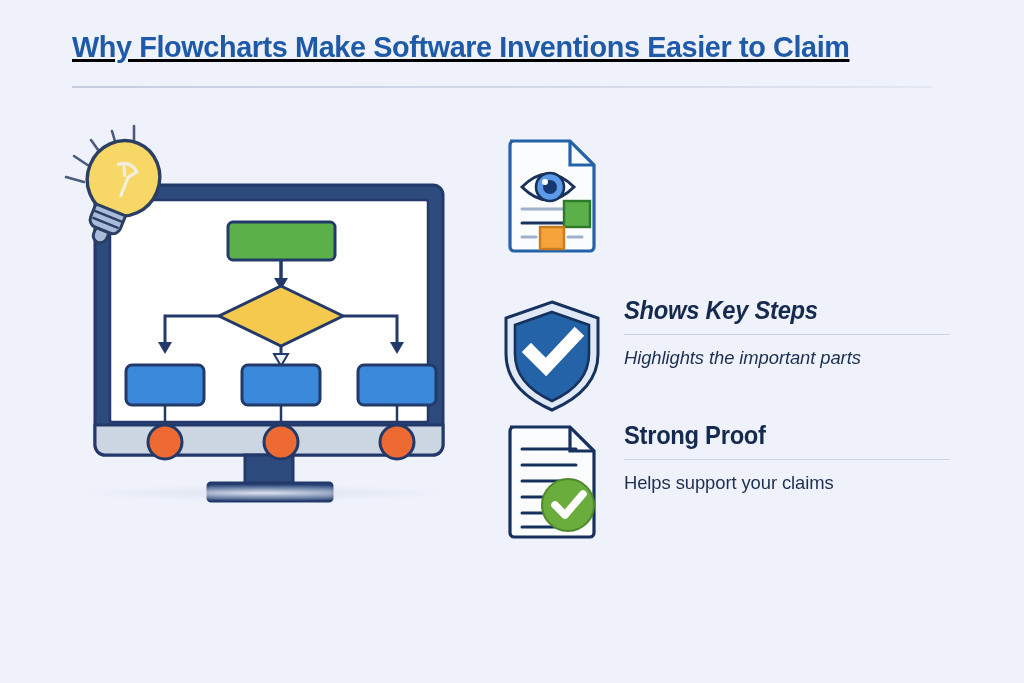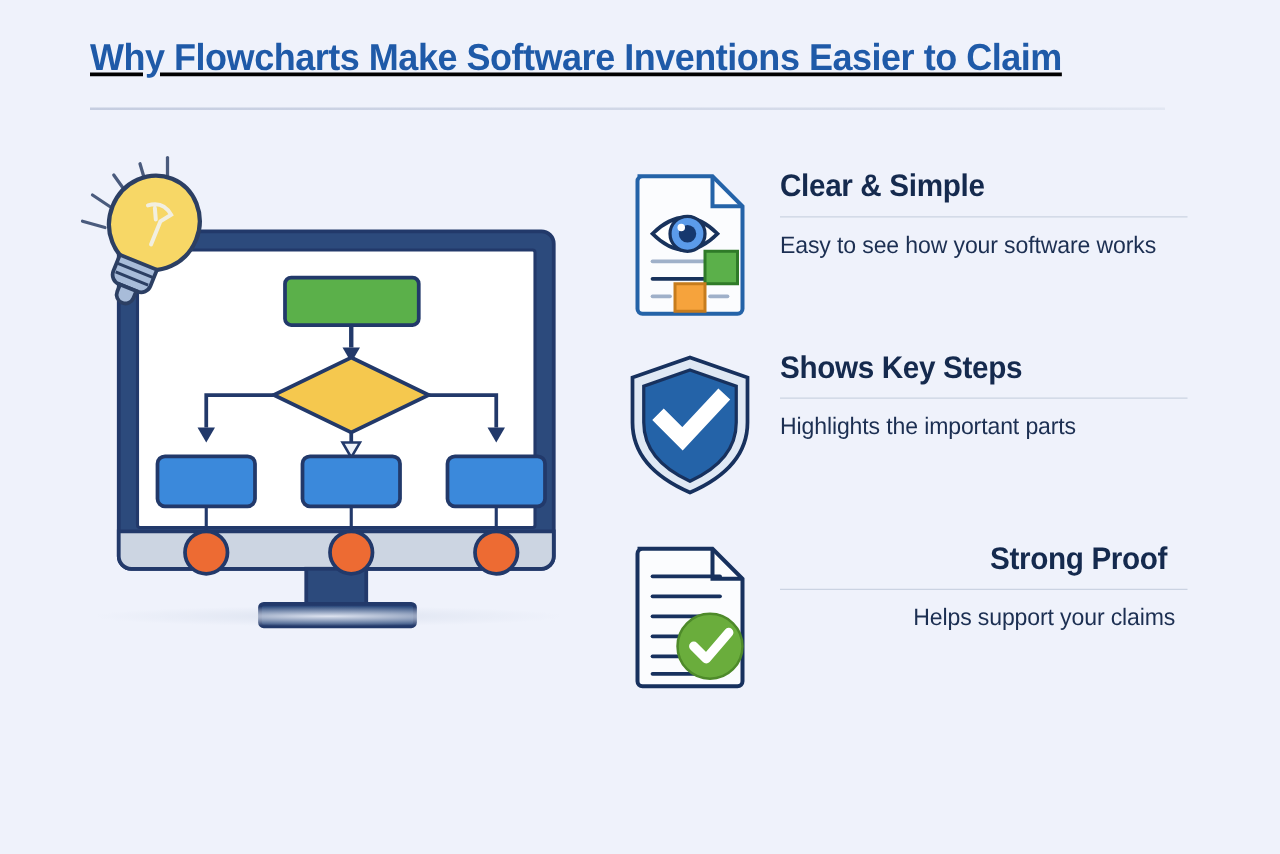--- a/index.html
+++ b/index.html
@@ -57,22 +57,22 @@
   }
 
   
   .feature {
     position: absolute;
     left: 498px;
     width: 452px;
     height: 130px;
   }
   #feature-0 { top: 135px; }
-  #feature-1 { top: 280px; }
-  #feature-2 { top: 433px; text-align: right; }
+  #feature-1 { top: 296px; font-style: italic; }
+  #feature-2 { top: 421px; }
 
   .feature-icon {
     position: absolute;
     left: 0;
     top: 0;
     width: 112px;
     height: 120px;
   }
   .feature-text {
     position: absolute;
@@ -192,25 +192,20 @@
       <circle cx="47" cy="47" r="3" fill="#ffffff"></circle>
 
       <path d="M24 74 H74" stroke="#9fb0c9" stroke-width="3" stroke-linecap="round"></path>
       <path d="M24 88 H74" stroke="#18325c" stroke-width="3" stroke-linecap="round"></path>
       <path d="M24 102 H38" stroke="#9fb0c9" stroke-width="3" stroke-linecap="round"></path>
       <path d="M70 102 H84" stroke="#9fb0c9" stroke-width="3" stroke-linecap="round"></path>
 
       <rect x="66" y="66" width="26" height="26" fill="#5bb04a" stroke="#2f7a28" stroke-width="2.4"></rect>
       <rect x="42" y="92" width="24" height="22" fill="#f6a33c" stroke="#c77c1d" stroke-width="2.4"></rect>
     </svg>
-  </div>
-  <div class="feature-text">
-    <div class="feature-heading">Clear &amp; Simple</div>
-    <div class="feature-rule"></div>
-    <div class="feature-body">Easy to see how your software works</div>
   </div>
 </div>
 
 <div class="feature" id="feature-1">
   <div class="feature-icon">
     <svg width="112" height="120" viewBox="0 0 112 120">
       <path d="M54 6 L100 22 V58 q0 36 -46 56 Q8 94 8 58 V22 Z" fill="#dfe8f4" stroke="#17315e" stroke-width="3"></path>
       <path d="M54 16 L91 29 V58 q0 30 -37 47 Q17 88 17 58 V29 Z" fill="#2463a8" stroke="#17315e" stroke-width="2.6"></path>
       <path d="M33 56 L48 71 L77 40" fill="none" stroke="#ffffff" stroke-width="13" stroke-linecap="square" stroke-linejoin="miter"></path>
     </svg>

